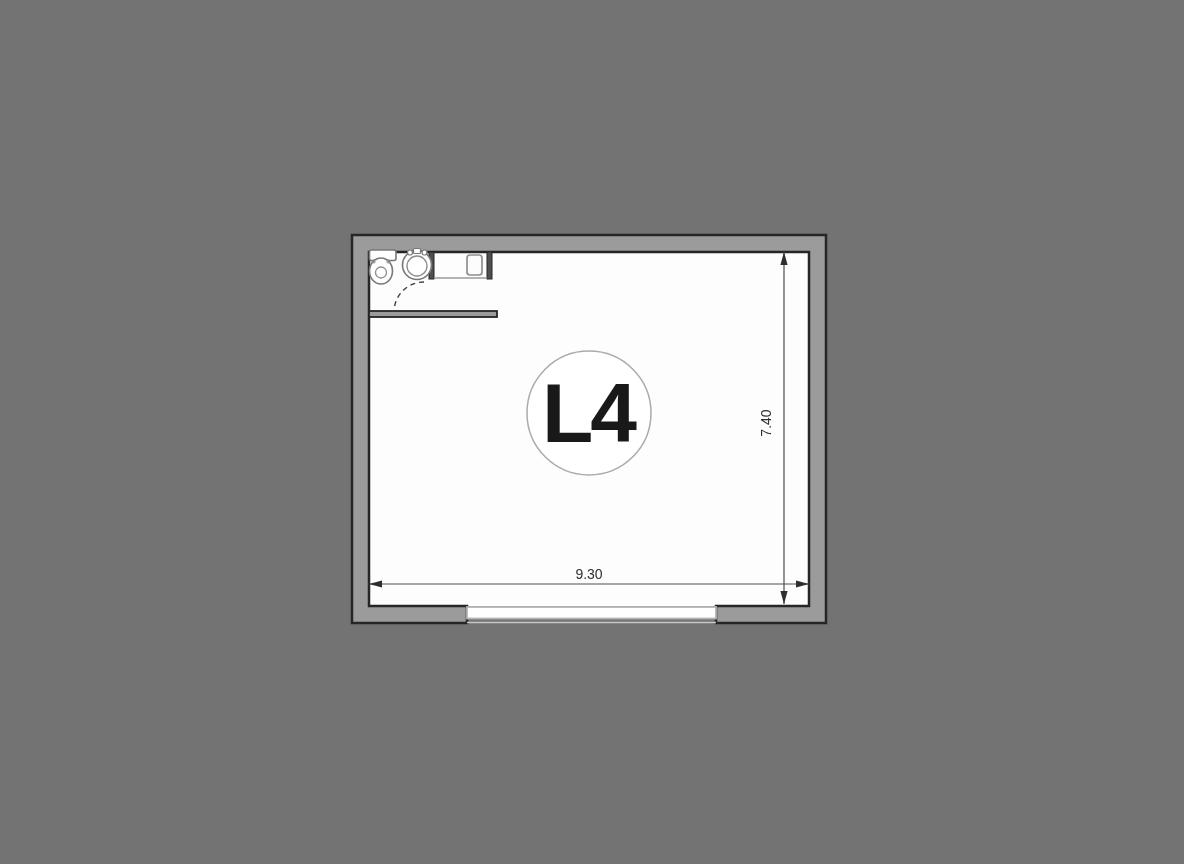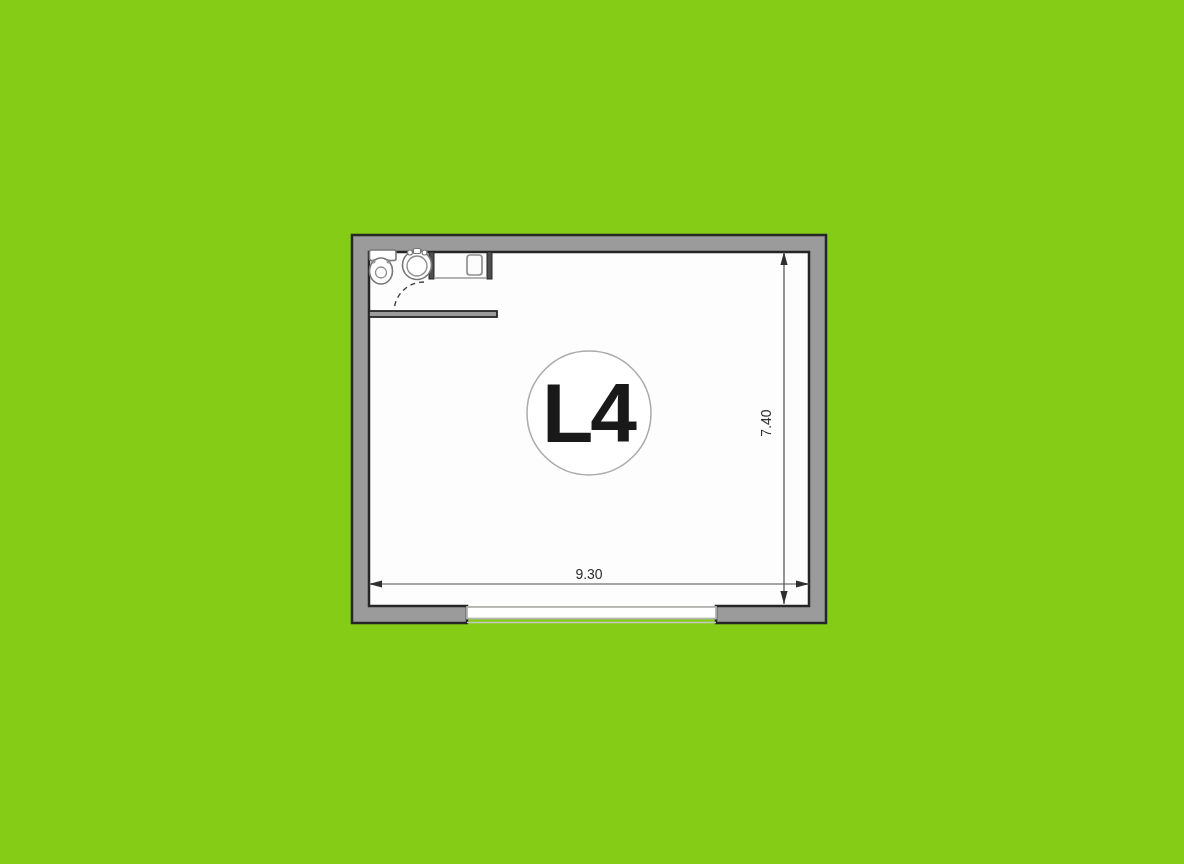--- a/index.html
+++ b/index.html
@@ -4,21 +4,21 @@
 <style>
   html, body {
     margin: 0;
     padding: 0;
     background: #ffffff;
   }
   .canvas {
     position: relative;
     width: 1184px;
     height: 864px;
-    background: #84cc16;
+    background: #737373;
     overflow: hidden;
     font-family: "Liberation Sans", sans-serif;
   }
   svg { display: block; }
   .dim-text {
     font-family: "Liberation Sans", sans-serif;
     font-size: 14px;
     font-weight: 400;
   }
   .room-label-text {

